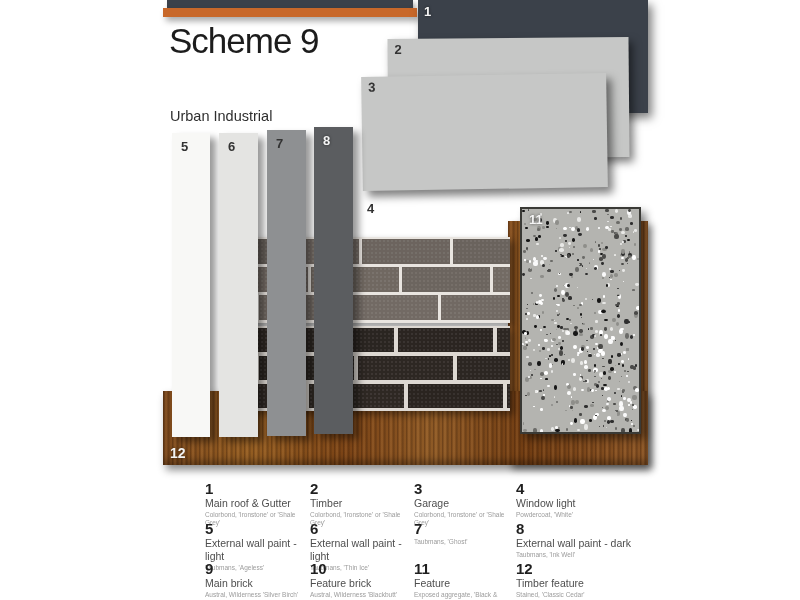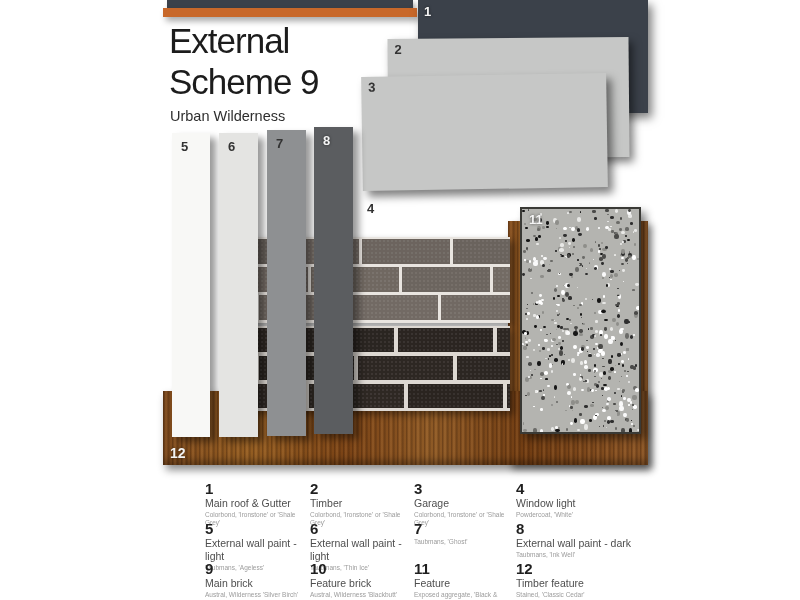--- a/index.html
+++ b/index.html
@@ -65,24 +65,23 @@
   .legend-item .li-name{font-size:10.5px;color:#4e4e4e;line-height:13px;}
   .legend-item .li-spec{font-size:6.5px;color:#9b9b9b;line-height:8px;margin-top:1px;}
 </style>
 </head>
 <body>
 
 <div class="abs" id="bar-dark"></div>
 <div class="abs" id="bar-orange"></div>
 
 <div class="abs" id="title">
-  <div>External</div>
   <div>Scheme 9</div>
 </div>
-<div class="abs" id="subtitle">Urban Wilderness</div>
+<div class="abs" id="subtitle">Urban Industrial</div>
 
 <div class="abs" id="panel-4">
   <span class="num">4</span>
 </div>
 
 <div class="abs" id="panel-1">
   <span class="num light">1</span>
 </div>
 <div class="abs" id="panel-2">
   <span class="num">2</span>

